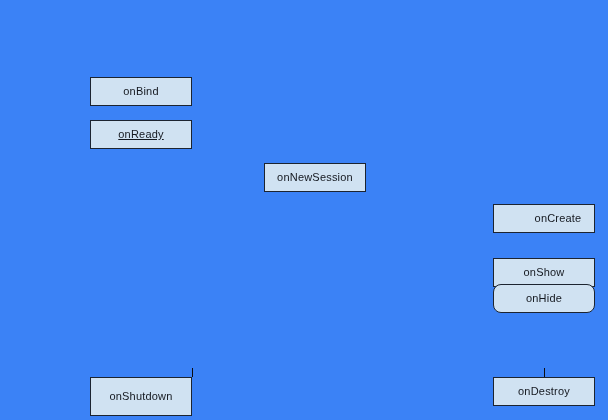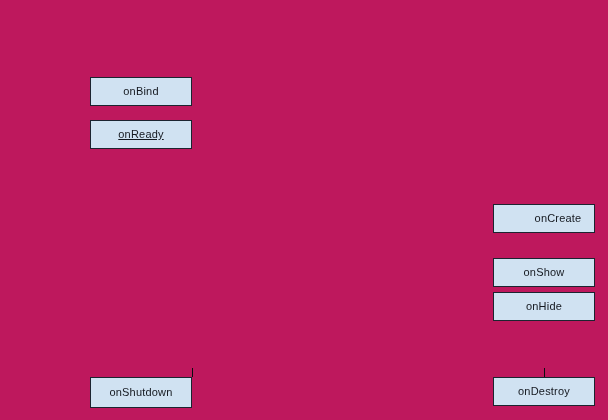--- a/index.html
+++ b/index.html
@@ -8,21 +8,21 @@
     padding: 0;
     background: #000000;
   }
   body {
     font-family: "Liberation Sans", sans-serif;
   }
   #canvas {
     position: relative;
     width: 608px;
     height: 420px;
-    background: #be185d;
+    background: #3b82f6;
     overflow: hidden;
   }
   .node {
     position: absolute;
     box-sizing: border-box;
     display: flex;
     align-items: center;
     justify-content: center;
     background: #d0e2f2;
     border: 1px solid #1c2430;
@@ -48,34 +48,37 @@
   <div class="connector v" style="left:544px; top:368px; height:9px;"></div>
 
   <div class="node" style="left:90px; top:77px; width:102px; height:29px;">
     <span>onBind</span>
   </div>
 
   <div class="node" style="left:90px; top:120px; width:102px; height:29px;text-decoration:underline;">
     <span>onReady</span>
   </div>
 
+  <div class="node" style="left:264px; top:163px; width:102px; height:29px;">
+    <span>onNewSession</span>
+  </div>
 
   <div class="node" style="left:493px; top:204px; width:102px; height:29px;padding-left:28px;">
     <span>onCreate</span>
   </div>
 
   <div class="node" style="left:493px; top:252px; width:102px; height:29px;margin-top:6px;">
     <span>onShow</span>
   </div>
 
-  <div class="node" style="left:493px; top:292px; width:102px; height:29px;">
+  <div class="node" style="left:493px; top:284px; width:102px; height:29px;border-radius:8px;">
     <span>onHide</span>
   </div>
 
-  <div class="node" style="left:90px; top:377px; width:102px; height:31px;">
+  <div class="node" style="left:90px; top:377px; width:102px; height:39px;">
     <span>onShutdown</span>
   </div>
 
   <div class="node" style="left:493px; top:377px; width:102px; height:29px;">
     <span>onDestroy</span>
   </div>
 
 </div>
 
 </body></html>

